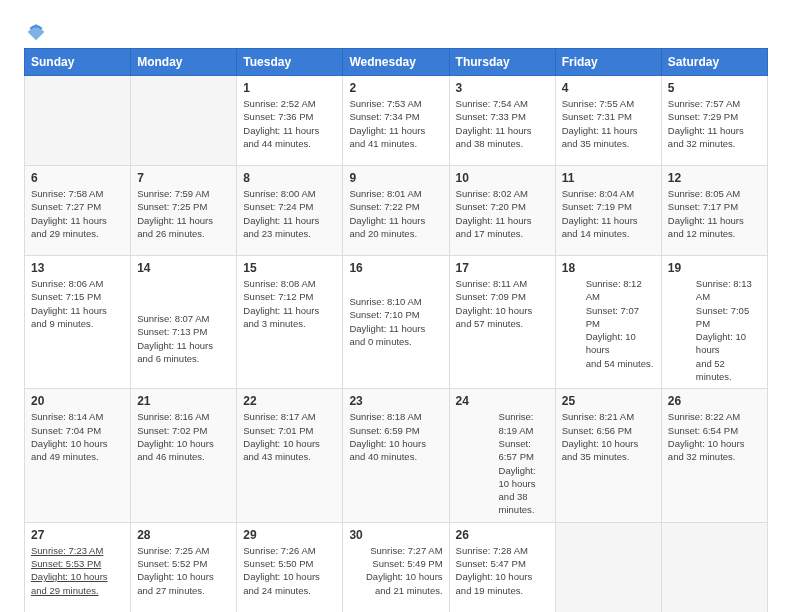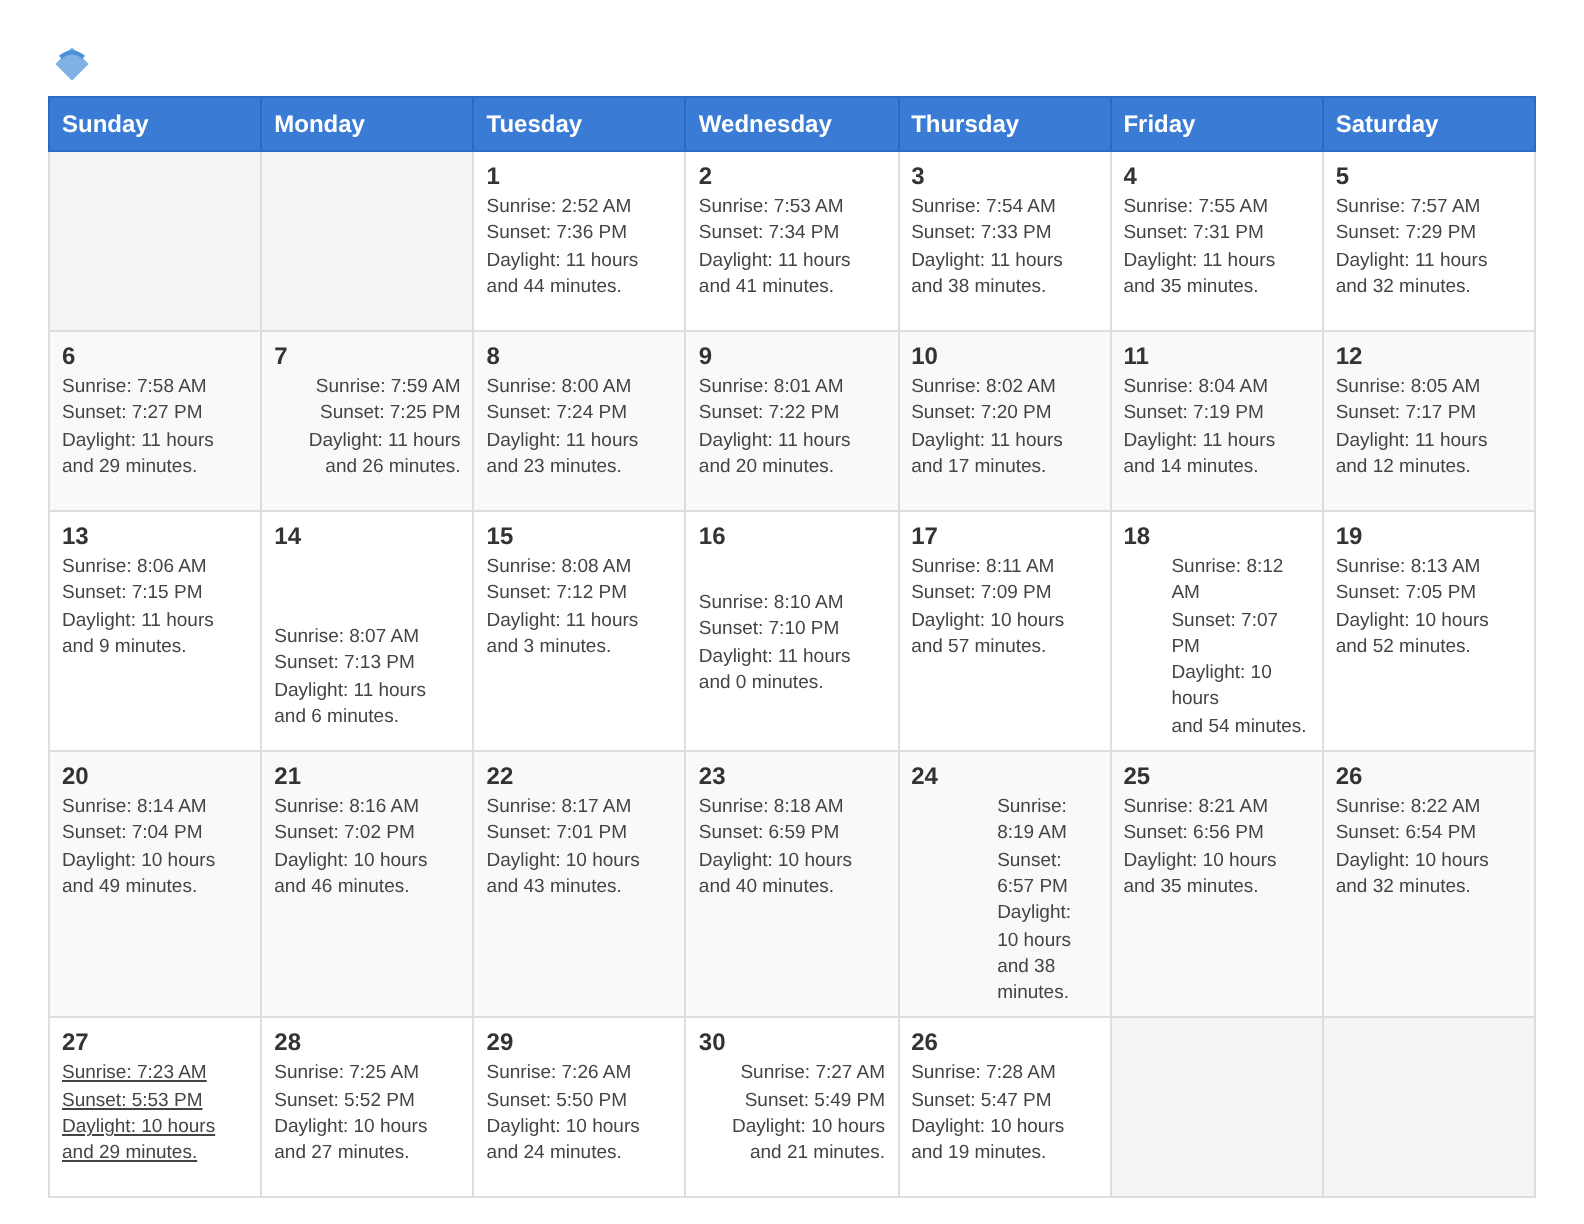--- a/index.html
+++ b/index.html
@@ -170,21 +170,21 @@
       <tr>
         <td>
           <span class="day-num">6</span>
           <div class="day-info" style="white-space: pre-line;">Sunrise: 7:58 AM
 Sunset: 7:27 PM
 Daylight: 11 hours
 and 29 minutes.</div>
         </td>
         <td>
           <span class="day-num">7</span>
-          <div class="day-info" style="white-space: pre-line; text-align: right;">Sunrise: 7:59 AM
+          <div class="day-info" style="white-space: pre-line;">Sunrise: 7:59 AM
 Sunset: 7:25 PM
 Daylight: 11 hours
 and 26 minutes.</div>
         </td>
         <td>
           <span class="day-num">8</span>
           <div class="day-info" style="white-space: pre-line;">Sunrise: 8:00 AM
 Sunset: 7:24 PM
 Daylight: 11 hours
 and 23 minutes.</div>
@@ -256,21 +256,21 @@
         </td>
         <td>
           <span class="day-num">18</span>
           <div class="day-info" style="white-space: pre-line; margin-left: 24px;">Sunrise: 8:12 AM
 Sunset: 7:07 PM
 Daylight: 10 hours
 and 54 minutes.</div>
         </td>
         <td>
           <span class="day-num">19</span>
-          <div class="day-info" style="white-space: pre-line;">Sunrise: 8:13 AM
+          <div class="day-info" style="white-space: pre-line; margin-left: 28px;">Sunrise: 8:13 AM
 Sunset: 7:05 PM
 Daylight: 10 hours
 and 52 minutes.</div>
         </td>
       </tr>
       <tr>
         <td>
           <span class="day-num">20</span>
           <div class="day-info" style="white-space: pre-line;">Sunrise: 8:14 AM
 Sunset: 7:04 PM

